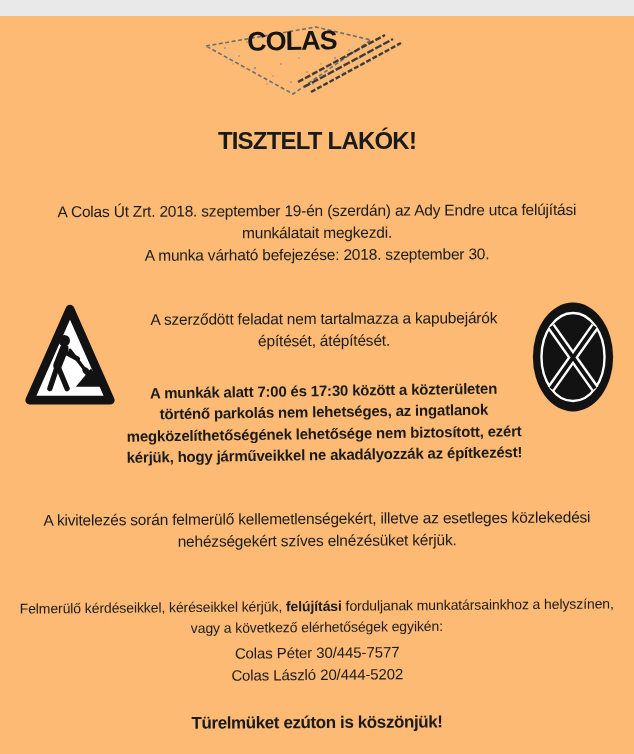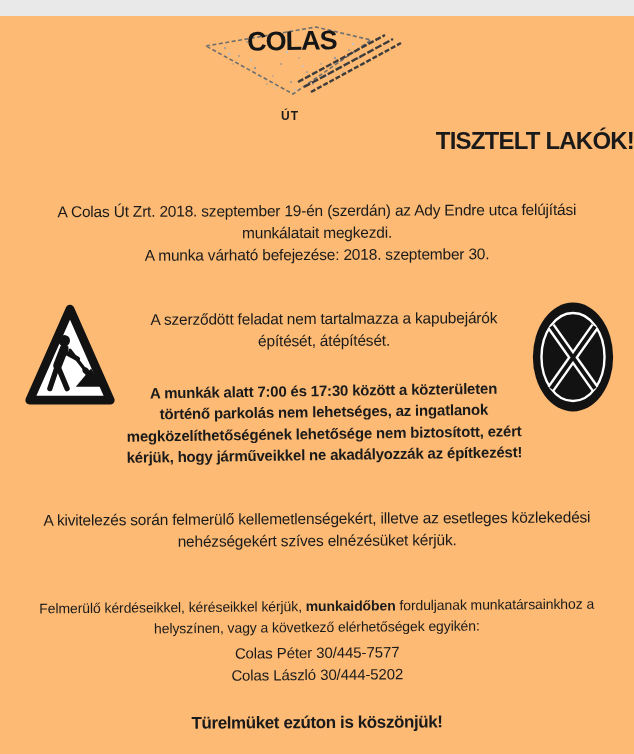--- a/index.html
+++ b/index.html
@@ -19,21 +19,21 @@
     position:absolute;left:44px;top:2px;
     font-size:27px;font-weight:bold;letter-spacing:-1px;
     color:#151515;transform:rotate(-1deg);
   }
   .logo-sub{
     position:absolute;top:93px;left:0;width:580px;
     text-align:center;font-size:12px;font-weight:bold;letter-spacing:1px;
   }
   .title{
     position:absolute;top:111px;left:0;right:0;
-    text-align:right;
+    text-align:center;
     font-size:24px;font-weight:bold;letter-spacing:-0.8px;
   }
   
   .intro{
     position:absolute;top:184px;left:22px;right:22px;
     text-align:center;font-size:15.5px;line-height:1.4;
     letter-spacing:-0.2px;transform:rotate(-0.25deg);
   }
   .intro .line2{margin-top:1px;}
   
@@ -115,21 +115,20 @@
 
       <path d="M3 22 L113 3 L168 16 L90 70 Z" fill="none" stroke="#6f6f6f" stroke-width="1.6" stroke-dasharray="4 2.5"></path>
 
       <path d="M95 58 L182 11" fill="none" stroke="#3c3c3c" stroke-width="2.4" stroke-dasharray="6 2"></path>
       <path d="M101 63 L190 15" fill="none" stroke="#3c3c3c" stroke-width="2.4" stroke-dasharray="7 2"></path>
       <path d="M108 68 L198 19" fill="none" stroke="#3c3c3c" stroke-width="2.4" stroke-dasharray="5 2"></path>
     </svg>
     <div class="logo-text">COLAS</div>
   </div>
 
-  <div class="logo-sub">ÚT</div>
 
   <div class="title">TISZTELT LAKÓK!</div>
 
   <div class="intro">
     <div class="line1">A Colas Út Zrt. 2018. szeptember 19-én (szerdán) az Ady Endre utca felújítási munkálatait megkezdi.</div>
     <div class="line2">A munka várható befejezése: 2018. szeptember 30.</div>
   </div>
 
   <div class="notice-row">
 
@@ -156,22 +155,22 @@
       <line x1="22" y1="30" x2="68" y2="95" stroke="#ffffff" stroke-width="9"></line>
       <line x1="68" y1="30" x2="22" y2="95" stroke="#ffffff" stroke-width="9"></line>
       <line x1="22" y1="30" x2="68" y2="95" stroke="#121212" stroke-width="4"></line>
       <line x1="68" y1="30" x2="22" y2="95" stroke="#121212" stroke-width="4"></line>
     </svg>
   </div>
 
   <div class="apology">A kivitelezés során felmerülő kellemetlenségekért, illetve az esetleges közlekedési nehézségekért szíves elnézésüket kérjük.</div>
 
   <div class="contact">
-    <div><span>Felmerülő kérdéseikkel, kéréseikkel kérjük, </span><b>munkaidőben</b><span> forduljanak munkatársainkhoz a helyszínen, vagy a következő elérhetőségek egyikén:</span></div>
+    <div><span>Felmerülő kérdéseikkel, kéréseikkel kérjük, </span><b>felújítási</b><span> forduljanak munkatársainkhoz a helyszínen, vagy a következő elérhetőségek egyikén:</span></div>
     <div class="persons">
       <div class="person"><span>Colas Péter</span> <span>30/445-7577</span></div>
-      <div class="person"><span>Colas László</span> <span>30/444-5202</span></div>
+      <div class="person"><span>Colas László</span> <span>20/444-5202</span></div>
     </div>
   </div>
 
   <div class="footer">Türelmüket ezúton is köszönjük!</div>
 
 </div>
 
 </body></html>

